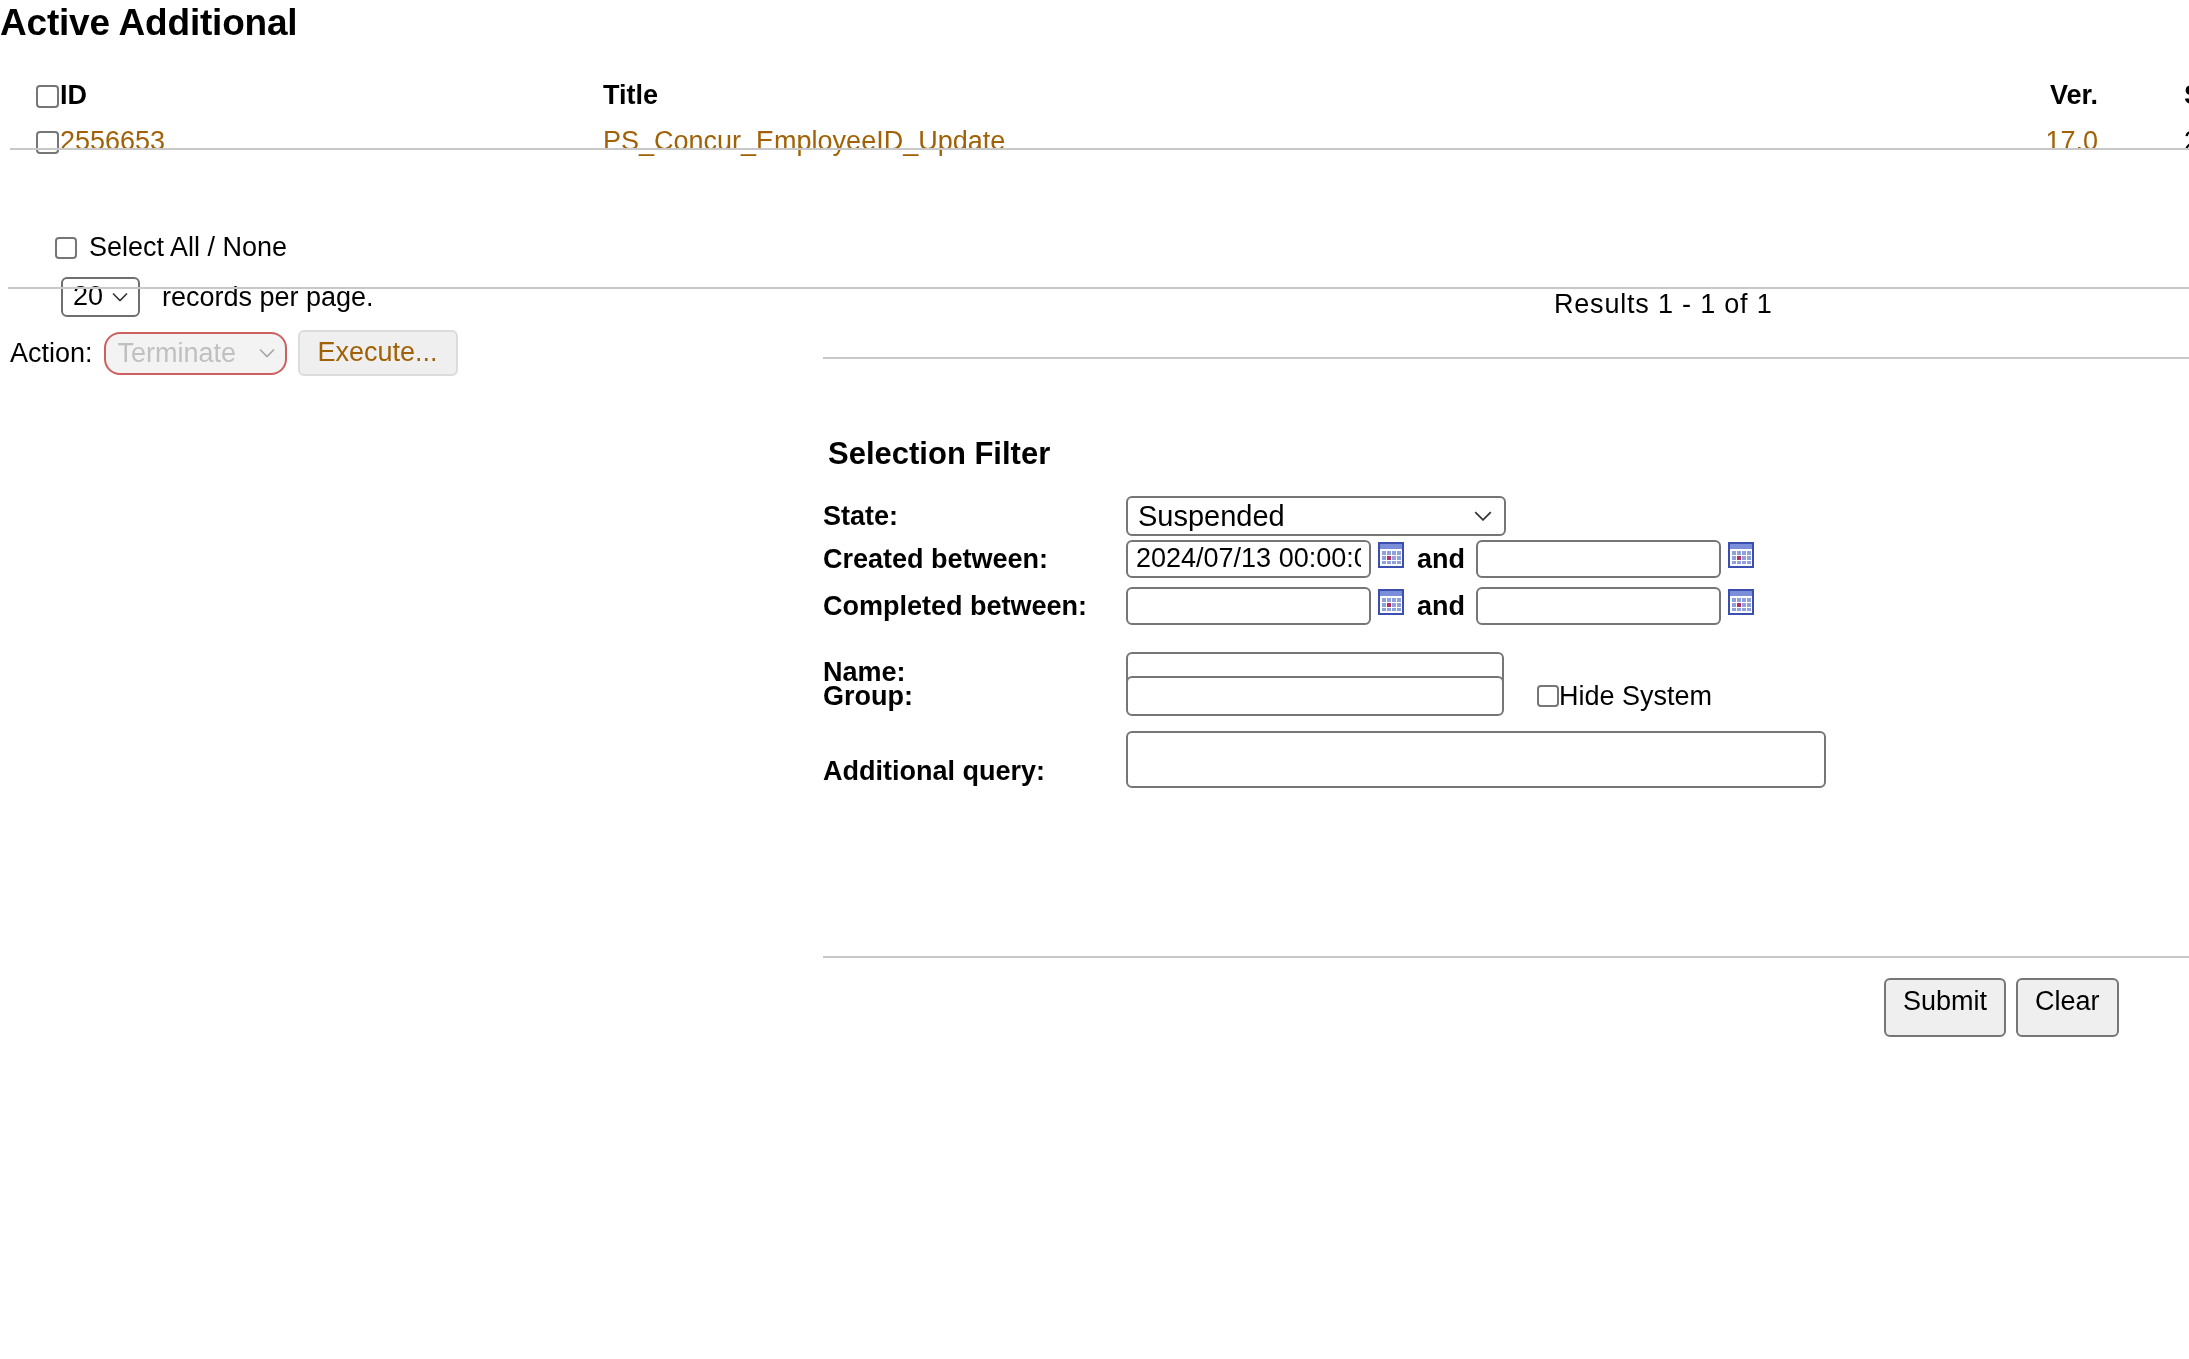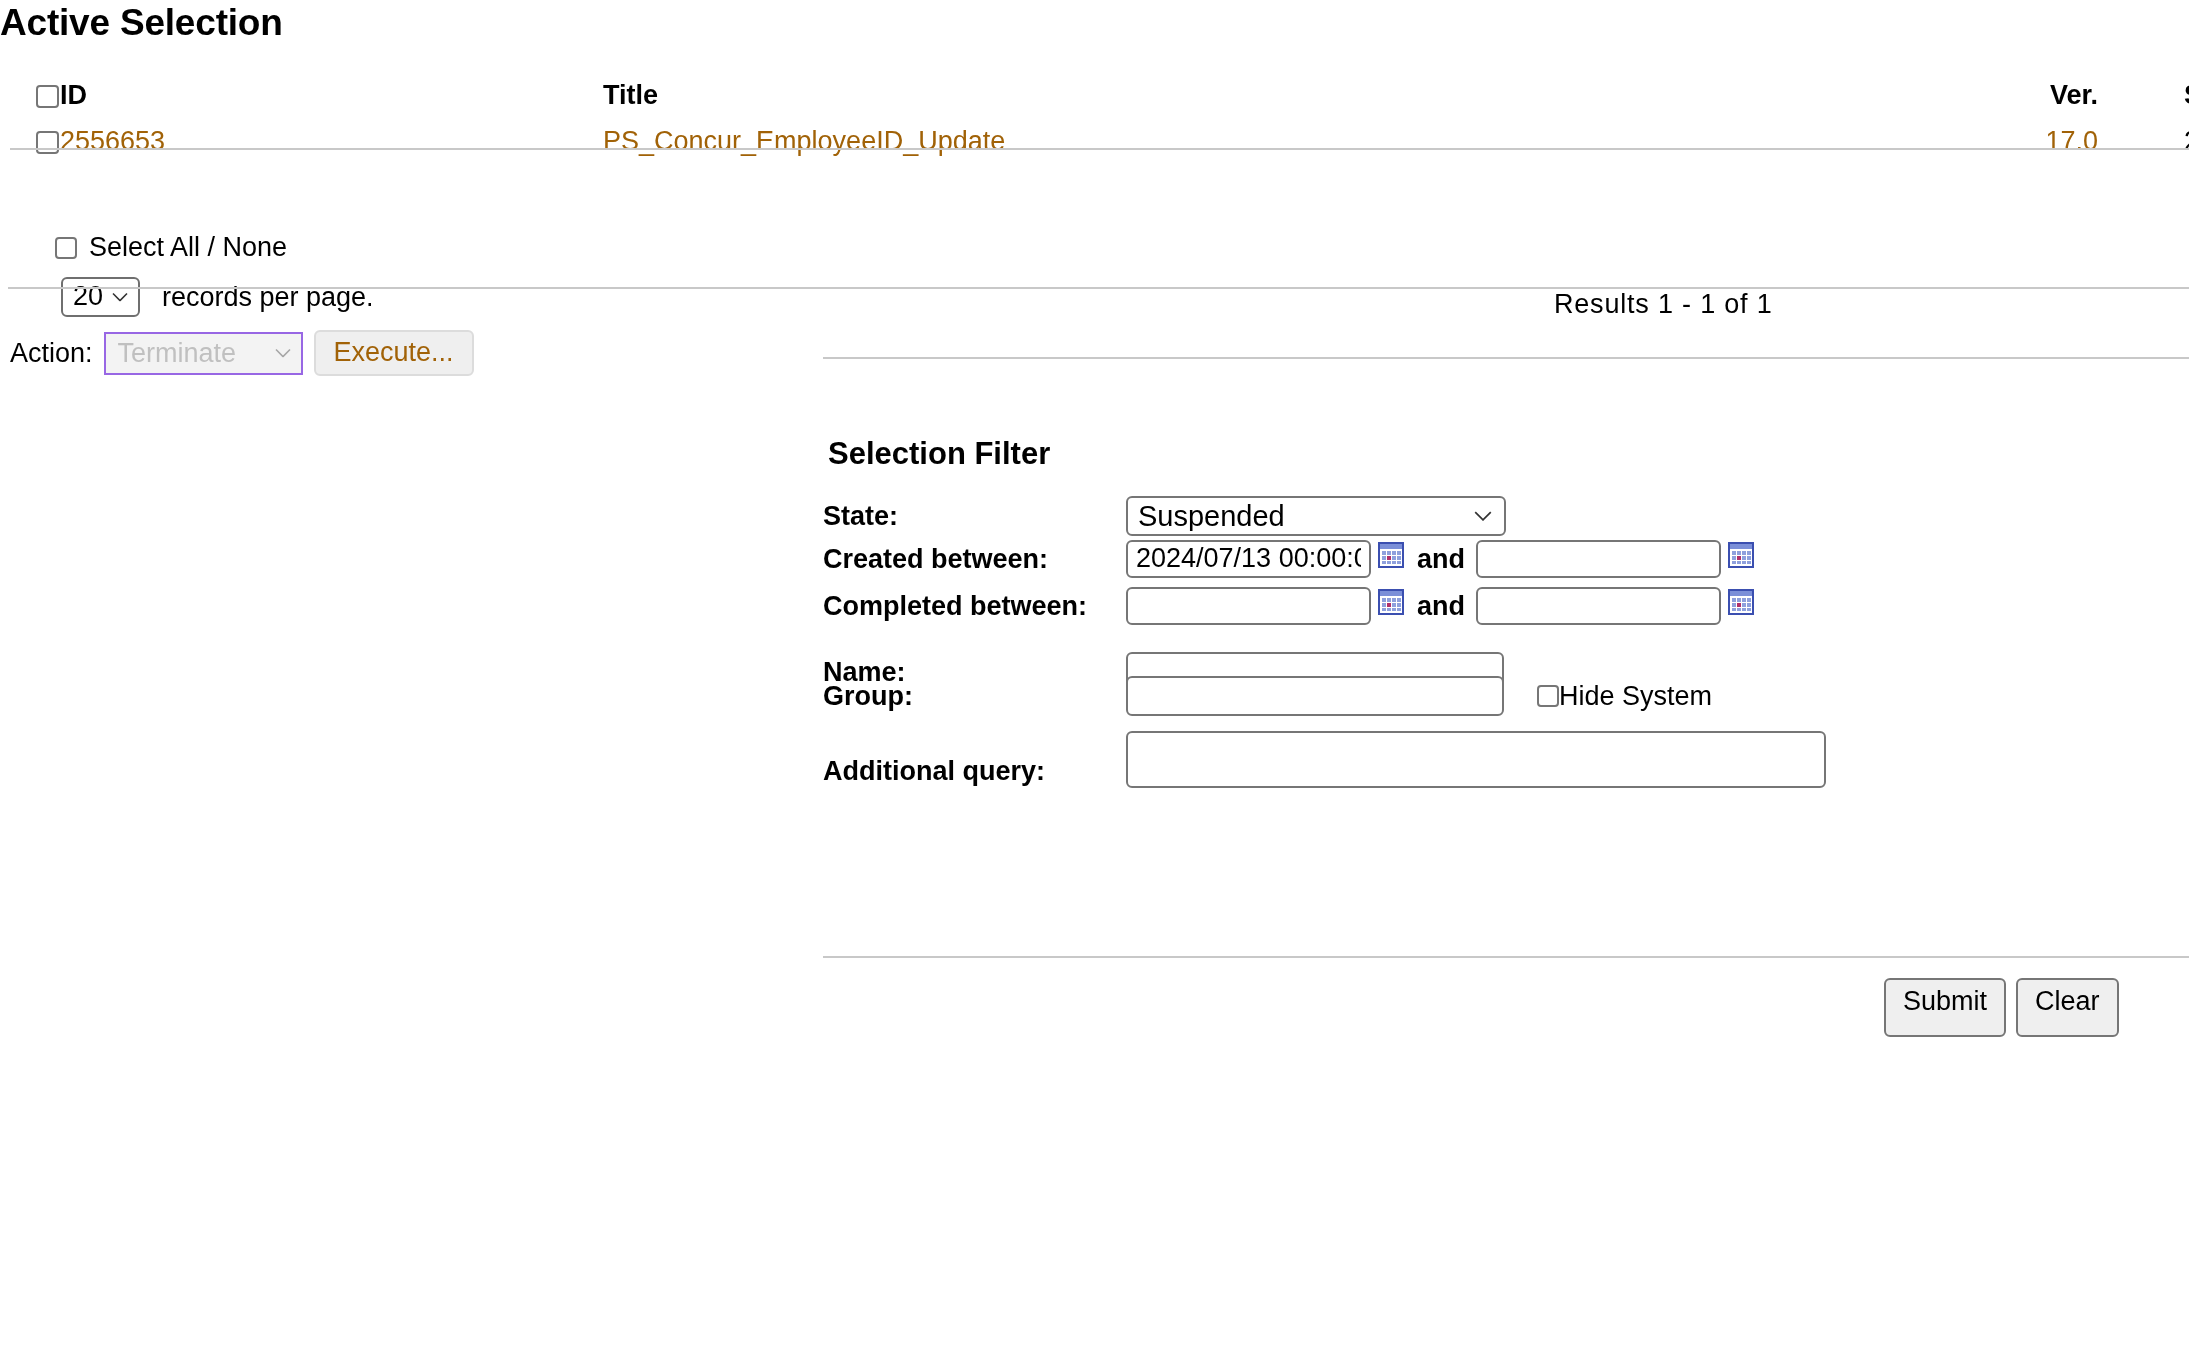--- a/index.html
+++ b/index.html
@@ -169,23 +169,23 @@
     gap: 11px;
     white-space: nowrap;
   }
   .disabled-select {
     -webkit-appearance: none;
     appearance: none;
     font-family: "Liberation Sans", sans-serif;
     font-size: 27px;
     color: #a6a6a6;
     background: #efefef;
-    border: 2px solid #6d28d9;
-    border-radius: 0;
-    padding: 4px 64px 5px 12px;
+    border: 2px solid #b91c1c;
+    border-radius: 16px;
+    padding: 4px 48px 5px 12px;
   }
   .disabled-btn {
     font-family: "Liberation Sans", sans-serif;
     font-size: 27px;
     color: #a16207;
     background: #efefef;
     border: 2px solid #dcdcdc;
     border-radius: 6px;
     padding: 5px 18px 6px 18px;
   }
@@ -290,21 +290,21 @@
     background: #efefef;
     border: 2px solid #767676;
     border-radius: 6px;
     padding: 6px 17px 18px 17px;
     cursor: pointer;
   }
 </style>
 </head>
 <body>
 
-<div class="page-title">Active Selection</div>
+<div class="page-title">Active Additional</div>
 
 <table class="results-table">
   <thead>
     <tr>
       <th class="col-check">
         <span class="hdr-check">
           <input type="checkbox" class="cbx" style="">
         </span>
       </th>
       <th class="col-id">ID</th>

